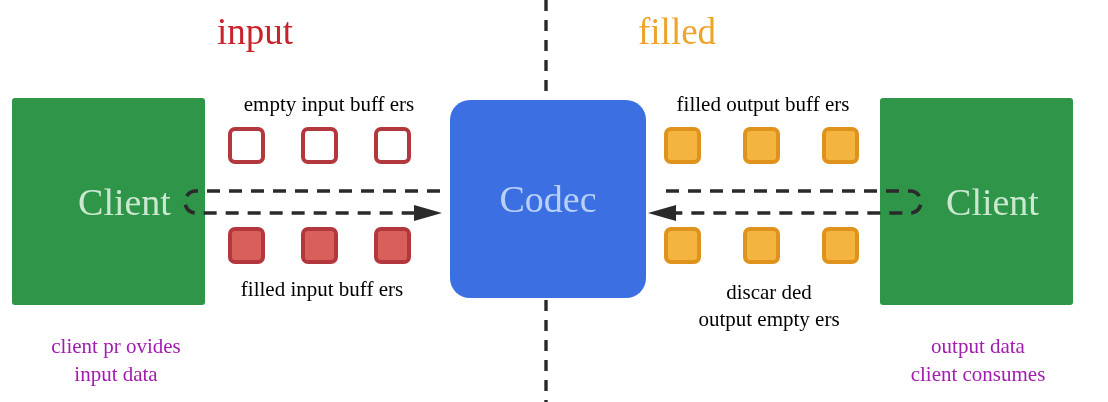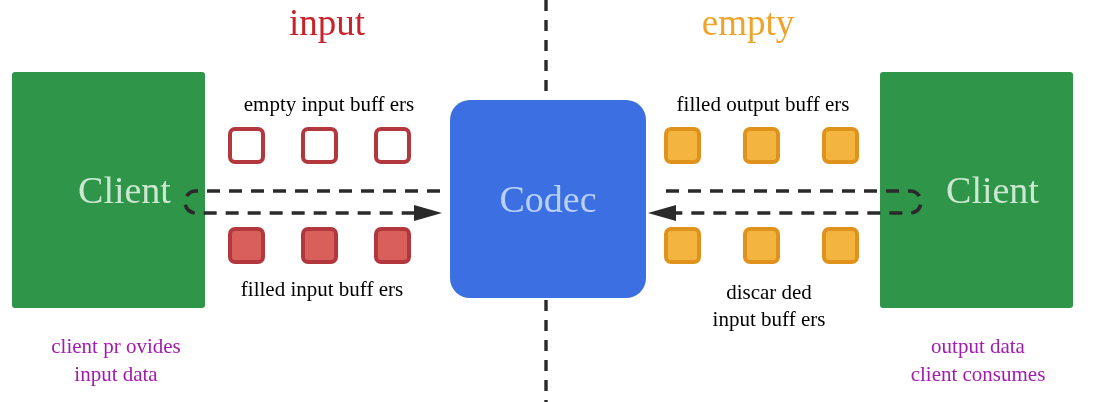--- a/index.html
+++ b/index.html
@@ -9,39 +9,39 @@
     width: 1108px;
     height: 402px;
     background: #ffffff;
     font-family: "Liberation Serif", serif;
     overflow: hidden;
   }
   .abs { position: absolute; }
 
   
   .client-box {
-    top: 72px; width: 193px; height: 236px;
+    top: 98px; width: 193px; height: 207px;
     background: var(--green);
     border-radius: 3px;
     display: flex; align-items: center; justify-content: center;
     z-index: 2;
     padding-left: 32px;
   }
   .client-label { font-size: 38px; color: var(--green-text); }
   .codec-box {
     left: 450px; top: 100px; width: 196px; height: 198px;
     background: var(--blue);
     border-radius: 20px;
     display: flex; align-items: center; justify-content: center;
     z-index: 3;
   }
   .codec-label { font-size: 38px; color: var(--blue-text); }
 
   
-  .section-title { top: 1px; width: 220px; text-align: center; font-size: 37px; z-index: 1; }
+  .section-title { top: 10px; width: 220px; font-size: 37px; z-index: 1; }
   .title-input { left: 217px; color: var(--red); }
   .title-output { left: 638px; color: var(--orange); }
   .buf-label { font-size: 21px; color: #000; text-align: center; z-index: 2; }
   .caption { font-size: 21px; line-height: 28px; text-align: center; color: #a21caf; z-index: 2; }
 
   
   .squares { display: flex; z-index: 2; }
   .sq { width: 37px; height: 37px; border-radius: 7px; border: 4px solid; }
   .sq-empty-in { background: #ffffff; border-color: var(--red-border); }
   .sq-filled-in { background: var(--red-fill); border-color: var(--red-border); }
@@ -57,21 +57,21 @@
 </head>
 <body>
 
 <div class="stage">
 
   <svg class="abs vline" style="left:540px; top:0" width="12" height="402" viewBox="0 0 12 402">
     <line x1="6" y1="0" x2="6" y2="402"></line>
   </svg>
 
   <div class="abs section-title title-input">input</div>
-  <div class="abs section-title title-output">empty</div>
+  <div class="abs section-title title-output">filled</div>
 
   <div class="abs client-box" style="left:12px">
     <span class="client-label">Client</span>
   </div>
   <div class="abs caption" style="left:16px; top:332px; width:200px">
     <div>client pr ovides</div>
     <div>input data</div>
   </div>
 
   <div class="abs client-box" style="left:880px">
@@ -105,21 +105,21 @@
   <span class="sq sq-out"></span>
       <span class="sq sq-out"></span>
     </div>
   <div class="abs squares" style="left:664px; top:227px; gap:42px">
     <span class="sq sq-out"></span>
   <span class="sq sq-out"></span>
       <span class="sq sq-out"></span>
     </div>
   <div class="abs buf-label" style="left:659px; top:279px; width:220px; line-height:27px">
     <div>discar ded</div>
-    <div>input buff ers</div>
+    <div>output empty ers</div>
   </div>
 
   <svg class="abs arrow" style="left:170px; top:184px" width="292" height="46" viewBox="0 0 292 46">
     <path d="M 270 7 H 26 A 11 11 0 0 0 26 29 H 244"></path>
     <polygon points="244,21 244,37 272,29"></polygon>
   </svg>
 
   <svg class="abs arrow" style="left:640px; top:184px" width="296" height="46" viewBox="0 0 296 46">
     <path d="M 26 7 H 270 A 11 11 0 0 1 270 29 H 36"></path>
     <polygon points="36,21 36,37 8,29"></polygon>

